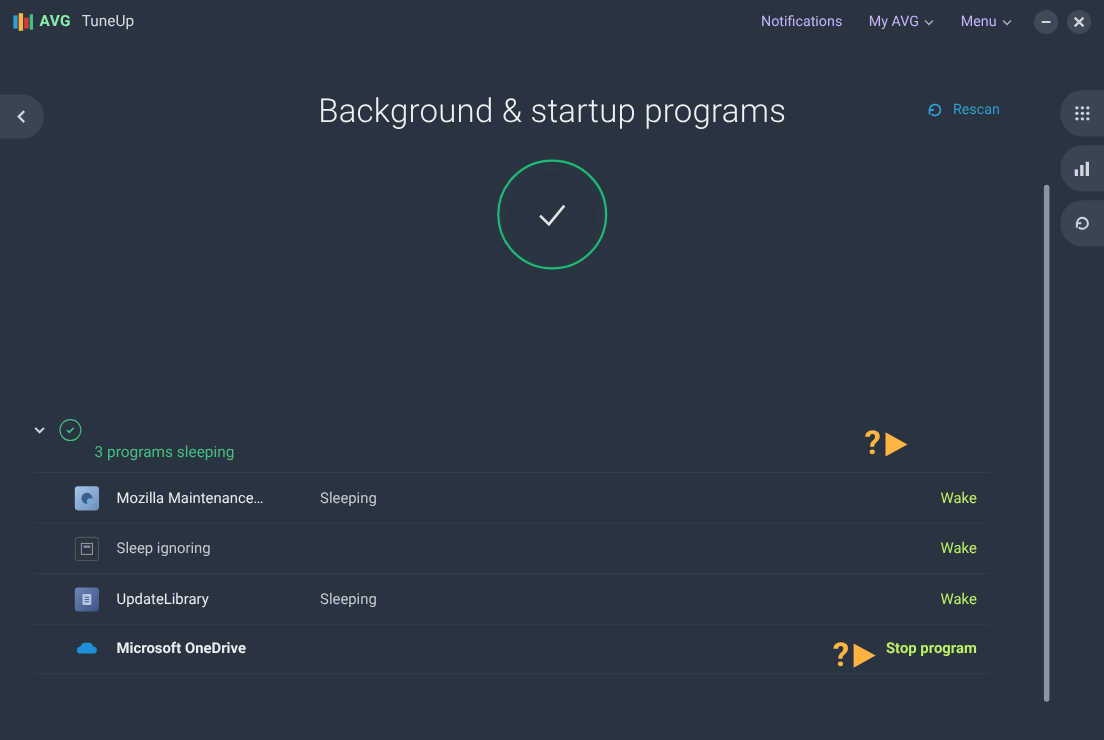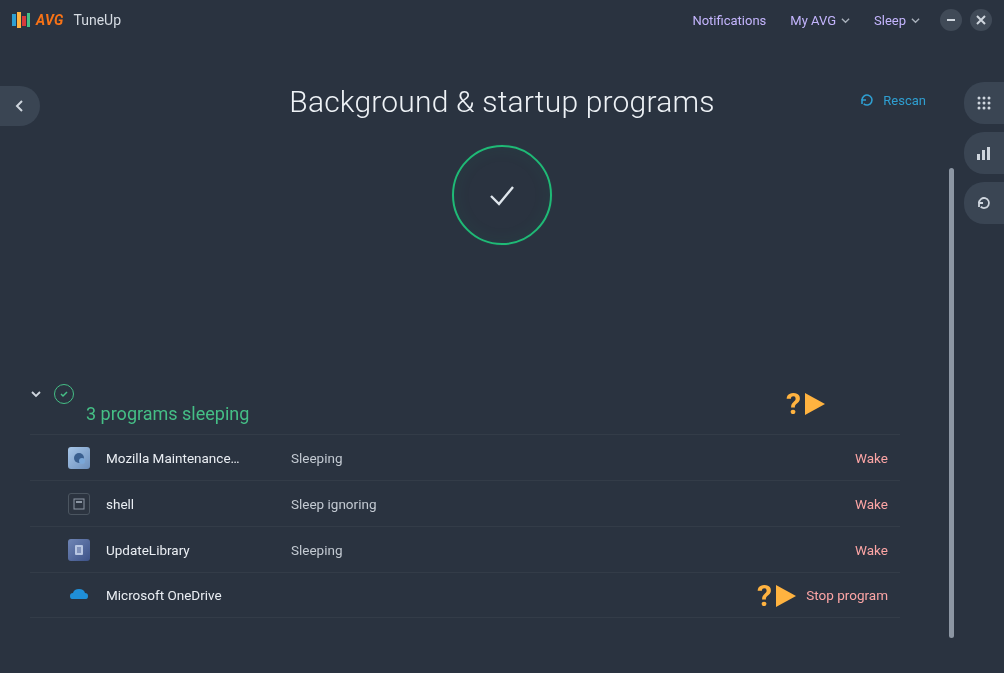--- a/index.html
+++ b/index.html
@@ -15,21 +15,21 @@
   height: 40px;
   display: flex; align-items: center;
   padding: 0 12px;
 }
 .logo {
   display: flex; align-items: center; gap: 6px;
 }
 .logo-badge {
   width: 18px; height: 18px; position: relative;
 }
-.logo-text { font-size: 14px; font-weight: 700; letter-spacing: .3px; color: #f97316; font-style: italic;}
+.logo-text { font-size: 14px; font-weight: 700; letter-spacing: .3px; color: #86efac;}
 .logo-sub { font-size: 14px; color: #d6dce3; margin-left: 4px; font-weight: 400;}
 .topbar-spacer { flex: 1; }
 .top-link {
   color: #c4b5fd; font-size: 13px; padding: 6px 12px; cursor: pointer;
   display: flex; align-items: center; gap: 5px;
 }
 .chev-down { width: 9px; height: 9px; }
 .win-btn {
   width: 22px; height: 22px; border-radius: 50%; background: #404a57;
   margin-left: 8px; display: flex; align-items: center; justify-content: center;
@@ -39,59 +39,59 @@
   position: absolute; left: 0; top: 86px;
   width: 40px; height: 40px; background: #3a4553;
   border-radius: 0 20px 20px 0; display: flex; align-items: center; justify-content: center;
   cursor: pointer;
 }
 .page-title {
   text-align: center; color: #eef2f6; font-size: 30px; font-weight: 300;
   margin-top: 44px; letter-spacing: .2px;
 }
 .rescan {
-  position: absolute; right: 78px; top: 92px;
+  position: absolute; right: 95px; top: 92px;
   color: #2f9fd1; font-size: 13px; display: flex; align-items: center; gap: 8px;
   cursor: pointer;
 }
 .check-ring {
   width: 100px; height: 100px; border-radius: 50%;
   border: 2px solid #1fba76;
   margin: 26px auto 0; display: flex; align-items: center; justify-content: center;
   box-shadow: 0 0 0 1px rgba(31,186,118,.05), inset 0 0 18px rgba(31,186,118,.07);
 }
 .content {
   margin-top: 112px;
   padding: 0 30px 0 30px;
   width: 930px;
 }
 .section-hdr {
   display: flex; align-items: center; gap: 12px; padding: 6px 0 10px;
   cursor: pointer;
 }
 .section-hdr.green { color: #45bf86; }
 .section-hdr.white { color: #cfd6de; }
-.hdr-label { font-size: 18px; margin-top: 40px; }
+.hdr-label { font-size: 14px; margin-top: 40px; }
 .ring-icon {
   width: 20px; height: 20px; border-radius: 50%; border: 1.5px solid currentColor;
   display: flex; align-items: center; justify-content: center;
 }
 .row {
   display: flex; align-items: center; height: 46px;
   border-top: 1px solid #333c48;
   padding-left: 38px;
 }
-.row:last-child { border-bottom: 1px solid #333c48; }
+.row:last-child { border-bottom: 1px solid #333c48; font-weight: bold; }
 .app-icon {
   width: 22px; height: 22px; margin-right: 16px; border-radius: 3px;
   display: flex; align-items: center; justify-content: center; font-size: 11px;
 }
 .app-name { width: 185px; color: #eaeef3; font-size: 13.5px; overflow: hidden; text-overflow: ellipsis; white-space: nowrap;}
 .app-status { color: #c3cad2; font-size: 13.5px; flex: 1;}
-.row-action { color: #fca5a5; font-size: 13.5px; cursor: pointer; padding-right: 12px;}
+.row-action { color: #bef264; font-size: 13.5px; cursor: pointer; padding-right: 12px;}
 .annot {
   position: absolute; display: flex; align-items: center; gap: 2px;
   pointer-events: none;
 }
 .qmark { color: #ffb340; font-size: 30px; font-weight: 700; }
 .tri-right {
   width: 0; height: 0; border-top: 11px solid transparent; border-bottom: 11px solid transparent;
   border-left: 20px solid #ffb340; margin-left: 2px;
 }
 .side-tabs {
@@ -127,21 +127,21 @@
   <div class="top-link">
     <span>Notifications</span>
   </div>
   <div class="top-link">
     <span>My AVG</span>
     <svg class="chev-down" viewBox="0 0 10 10">
         <path d="M1 3 L5 7 L9 3" stroke="#a8b0ba" stroke-width="1.5" fill="none"></path>
       </svg>
   </div>
   <div class="top-link">
-    <span>Sleep</span>
+    <span>Menu</span>
     <svg class="chev-down" viewBox="0 0 10 10">
         <path d="M1 3 L5 7 L9 3" stroke="#a8b0ba" stroke-width="1.5" fill="none"></path>
       </svg>
   </div>
   <div class="win-btn">
     <svg width="10" height="10">
         <line x1="1" y1="5" x2="9" y2="5" stroke="#cfd6de" stroke-width="2"></line>
       </svg>
   </div>
   <div class="win-btn">
@@ -229,21 +229,20 @@
     <div class="app-status">Sleeping</div>
     <div class="row-action">Wake</div>
   </div>
   <div class="row">
     <div class="app-icon" style="background:#2c3440;border:1px solid #4b5560">
         <svg width="12" height="12">
           <rect x="1" y="1" width="10" height="10" fill="none" stroke="#8c96a3"></rect>
           <rect x="3" y="3" width="6" height="2" fill="#8c96a3"></rect>
         </svg>
       </div>
-    <div class="app-name">shell</div>
     <div class="app-status">Sleep ignoring</div>
     <div class="row-action">Wake</div>
   </div>
   <div class="row">
     <div class="app-icon" style="background:linear-gradient(135deg,#6f85b5,#3d5288)">
         <svg width="12" height="12">
           <rect x="2" y="1" width="8" height="10" rx="1" fill="#b8c6e2"></rect>
           <path d="M4 4 h4 M4 6 h4 M4 8 h4" stroke="#4a5f95" stroke-width="1"></path>
         </svg>
       </div>

